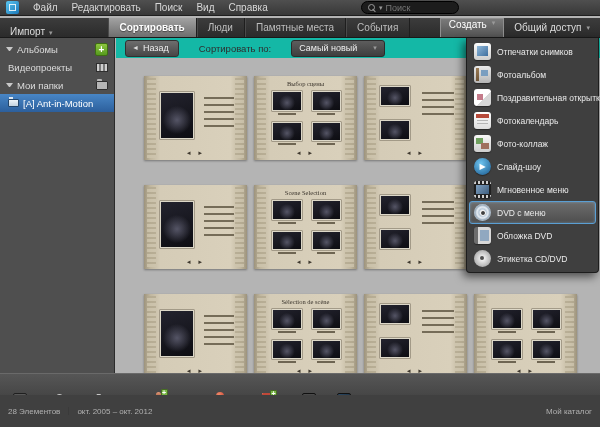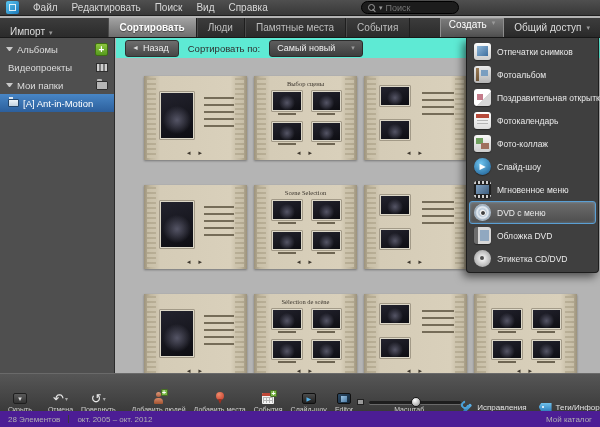--- a/index.html
+++ b/index.html
@@ -55,21 +55,21 @@
     background:repeating-linear-gradient(90deg,#cfcfcf 0 2px,#7a7a7a 2px 4px); border:1px solid #2e2e2e; }
   .folder-ic { margin-left:auto; width:12px; height:9px; flex:0 0 12px; background:#b6b6b6;
     border:1px solid #2e2e2e; border-radius:1px; position:relative; }
   .folder-ic::before { content:''; position:absolute; left:0; top:-3px; width:5px; height:2px; background:#b6b6b6; border-radius:1px 1px 0 0; }
   .folder-sm { width:11px; height:8px; flex:0 0 11px; background:linear-gradient(#eef3f8,#c3d2e0);
     border:1px solid #24466b; border-radius:1px; position:relative; }
   .folder-sm::before { content:''; position:absolute; left:0; top:-3px; width:4px; height:2px; background:#dfe8f0; }
 
   
   .content-toolbar { position:absolute; top:38px; left:116px; right:0; height:20px;
-    background:#5eead4; display:flex; align-items:center; padding:0 9px; gap:9px; }
+    background:#14b8a6; display:flex; align-items:center; padding:0 9px; gap:20px; }
   .back-btn { background:linear-gradient(#6d6d6d,#474747); border:1px solid #303030; border-radius:3px;
     color:#efefef; font-size:9px; padding:2px 9px 3px 6px; display:flex; gap:4px; align-items:center; }
   .back-arrow { font-size:0; }
   .back-arrow::after { content:'◄'; font-size:7px; color:#ddd; }
   .sort-label { color:#2e2e2e; font-size:9.5px; }
   .sort-dd { background:linear-gradient(#5d5d5d,#3e3e3e); border:1px solid #2b2b2b; border-radius:3px;
     color:#efefef; font-size:9px; padding:2px 7px 3px 7px; display:flex; align-items:center; gap:16px; }
 
   
   .grid-area { position:absolute; top:58px; left:116px; right:0; bottom:44px; overflow:hidden; background:#b4b4b4; }
@@ -194,21 +194,21 @@
   .i-wrench { width:12px; height:12px; position:relative; }
   .i-wrench::before { content:''; position:absolute; left:5px; top:2px; width:3px; height:10px;
     background:linear-gradient(#5fb4e8,#2a7ab8); transform:rotate(45deg); border-radius:1px; }
   .i-wrench::after { content:''; position:absolute; left:0; top:0; width:4px; height:4px;
     border:2px solid #4aa0d8; border-radius:50%; border-top-color:transparent; transform:rotate(45deg); }
   .i-tag { width:13px; height:9px; background:linear-gradient(#6fc0ea,#2a7ab8); position:relative;
     clip-path:polygon(0 50%, 22% 0, 100% 0, 100% 100%, 22% 100%); }
   .i-tag::after { content:''; position:absolute; left:3px; top:3.5px; width:2px; height:2px; border-radius:50%; background:#fff; }
 
   
-  .statusbar { position:absolute; left:0; right:0; bottom:0; height:16px; background:#4c1d95;
+  .statusbar { position:absolute; left:0; right:0; bottom:0; height:32px; background:#404040;
     display:flex; align-items:center; padding:0 8px; color:#b0b0b0; font-size:8px; gap:8px; z-index:30; }
   .sb-div { width:1px; height:8px; background:#3a3a3a; }
   .statusbar .right { margin-left:auto; }
 </style>
 </head>
 <body>
 
 <div class="window">
 
   <div class="menubar">

